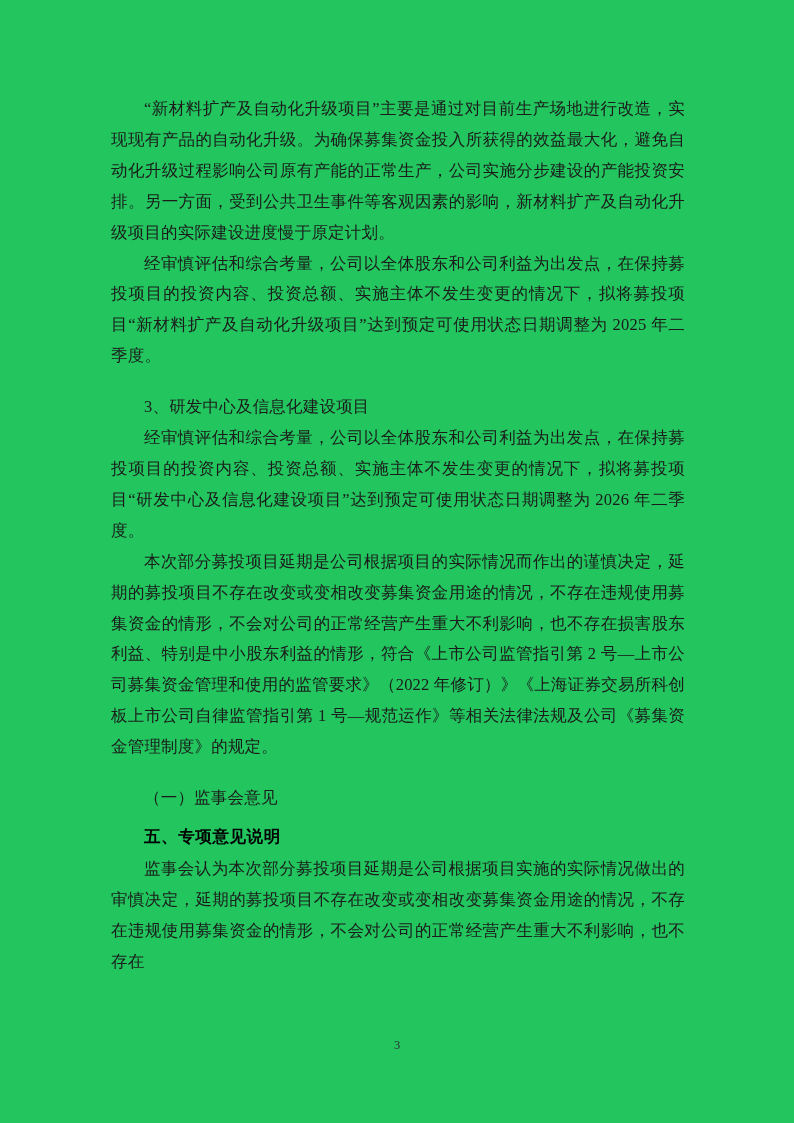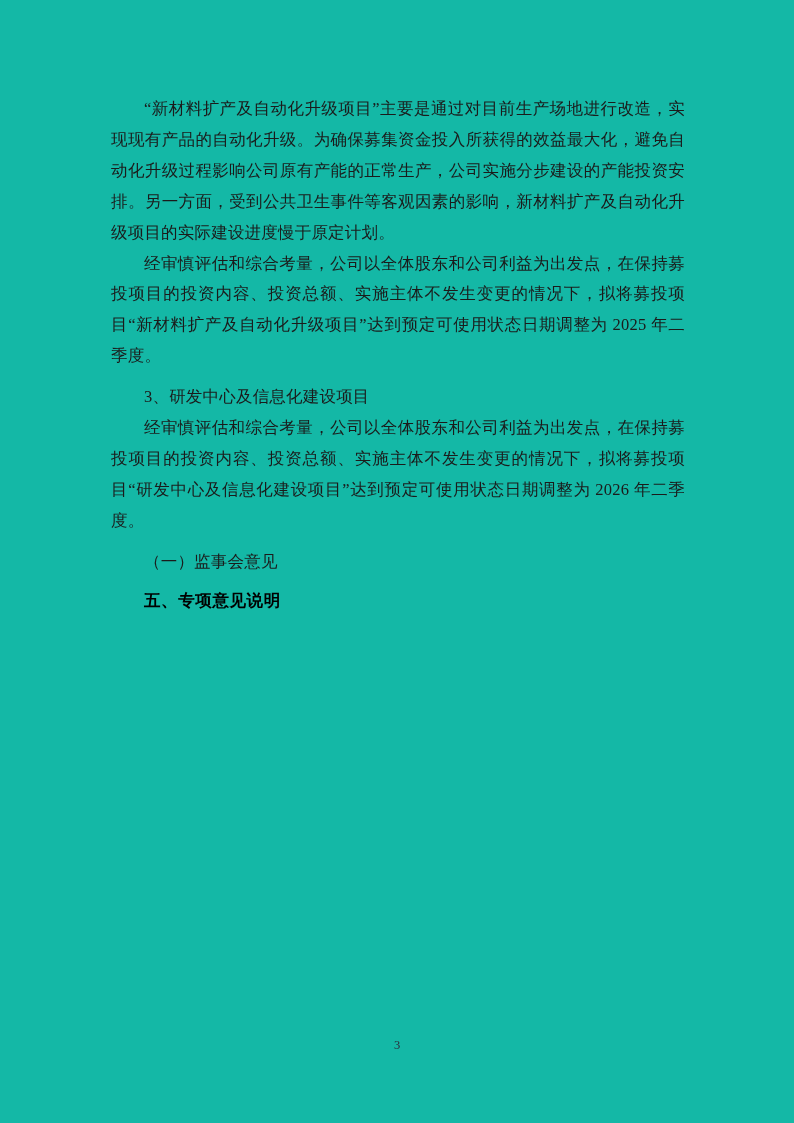--- a/index.html
+++ b/index.html
@@ -4,21 +4,21 @@
 <style>
   html, body {
     margin: 0;
     padding: 0;
     background: #ffffff;
   }
   .page {
     position: relative;
     width: 794px;
     height: 1123px;
-    background: #14b8a6;
+    background: #22c55e;
     overflow: hidden;
     font-family: "Liberation Serif", "DejaVu Serif", serif;
   }
   .content {
     position: absolute;
     left: 111px;
     top: 94px;
     width: 574px;
     color: #1b1b1b;
     font-size: 16.5px;
@@ -32,21 +32,21 @@
   }
   .block.heading {
     font-family: "Liberation Sans", "DejaVu Sans", sans-serif;
     font-weight: 700;
     color: #000000;
     margin-top: 7px;
     margin-bottom: 2px;
     letter-spacing: 0.6px;
   }
   .block.subheading {
-    margin-top: 10px;
+    margin-top: 20px;
   }
   .page-number {
     position: absolute;
     top: 1038px;
     left: 0;
     right: 0;
     text-align: center;
     font-size: 12.5px;
     color: #2b2b3a;
     font-family: "Liberation Serif", "DejaVu Serif", serif;
@@ -54,17 +54,19 @@
 </style>
 </head>
 <body>
 
 <div class="page">
   <div class="content">
       <p class="block body">“新材料扩产及自动化升级项目”主要是通过对目前生产场地进行改造，实现现有产品的自动化升级。为确保募集资金投入所获得的效益最大化，避免自动化升级过程影响公司原有产能的正常生产，公司实施分步建设的产能投资安排。另一方面，受到公共卫生事件等客观因素的影响，新材料扩产及自动化升级项目的实际建设进度慢于原定计划。</p>
       <p class="block body">经审慎评估和综合考量，公司以全体股东和公司利益为出发点，在保持募投项目的投资内容、投资总额、实施主体不发生变更的情况下，拟将募投项目“新材料扩产及自动化升级项目”达到预定可使用状态日期调整为 2025 年二季度。</p>
       <p class="block subheading">3、研发中心及信息化建设项目</p>
       <p class="block body">经审慎评估和综合考量，公司以全体股东和公司利益为出发点，在保持募投项目的投资内容、投资总额、实施主体不发生变更的情况下，拟将募投项目“研发中心及信息化建设项目”达到预定可使用状态日期调整为 2026 年二季度。</p>
+      <p class="block body">本次部分募投项目延期是公司根据项目的实际情况而作出的谨慎决定，延期的募投项目不存在改变或变相改变募集资金用途的情况，不存在违规使用募集资金的情形，不会对公司的正常经营产生重大不利影响，也不存在损害股东利益、特别是中小股东利益的情形，符合《上市公司监管指引第 2 号—上市公司募集资金管理和使用的监管要求》（2022 年修订）》《上海证券交易所科创板上市公司自律监管指引第 1 号—规范运作》等相关法律法规及公司《募集资金管理制度》的规定。</p>
       <p class="block subheading">（一）监事会意见</p>
       <p class="block heading">五、专项意见说明</p>
+      <p class="block body">监事会认为本次部分募投项目延期是公司根据项目实施的实际情况做出的审慎决定，延期的募投项目不存在改变或变相改变募集资金用途的情况，不存在违规使用募集资金的情形，不会对公司的正常经营产生重大不利影响，也不存在</p>
     </div>
   <div class="page-number">3</div>
 </div>
 
 </body></html>

